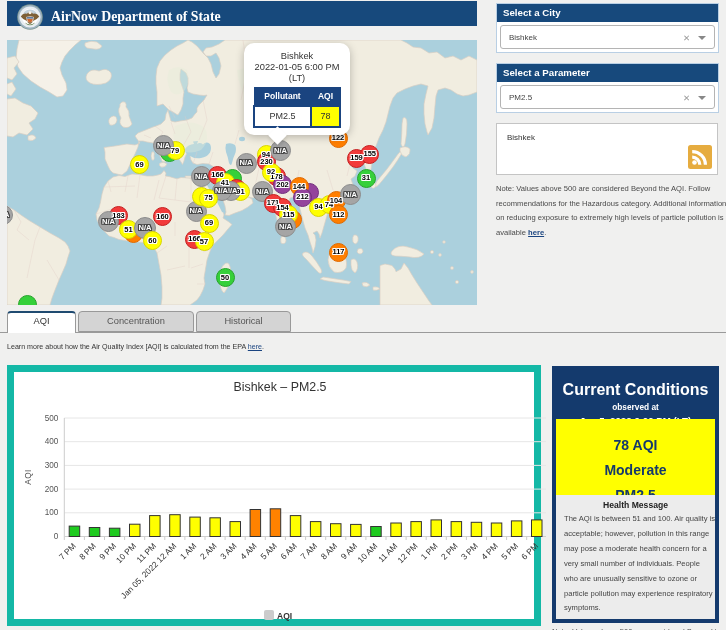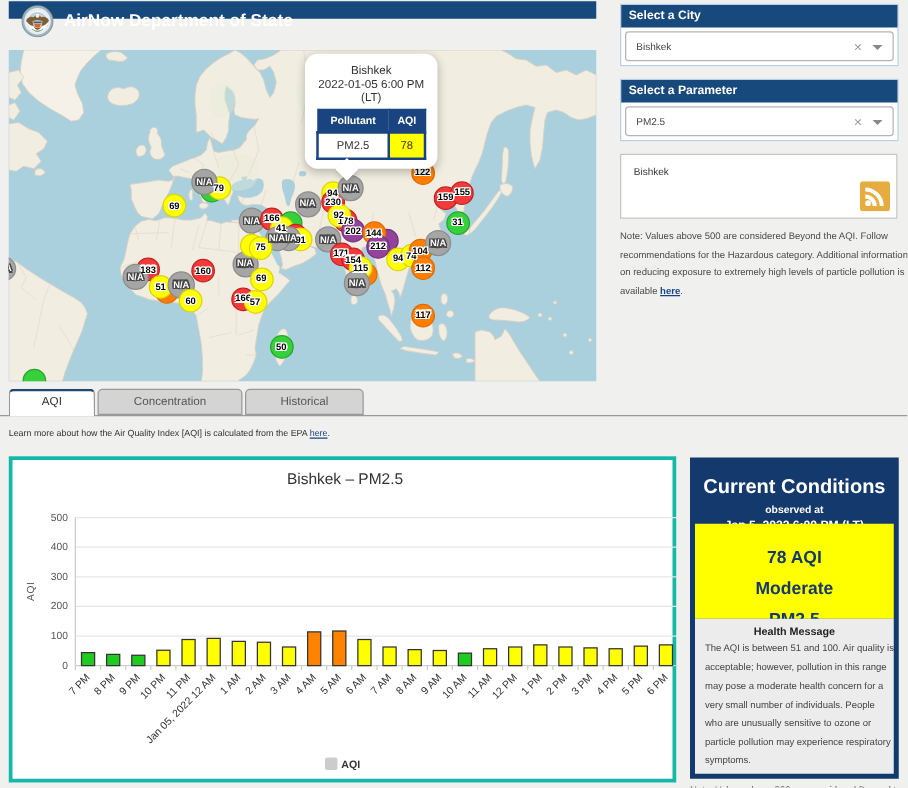--- a/index.html
+++ b/index.html
@@ -1,17 +1,17 @@
 <!DOCTYPE html>
 <html><head><meta charset="utf-8">
 <style>
 * { margin:0; padding:0; box-sizing:border-box; }
 html,body { width:726px; height:630px; background:#f0f0ef; font-family:"Liberation Sans",sans-serif; overflow:hidden; position:relative; }
 .abs { position:absolute; }
-.hdr { left:7px; top:1px; width:470px; height:14px; background:#17497c; }
+.hdr { left:7px; top:1px; width:470px; height:25px; background:#17497c;font-family:Liberation Serif, serif; }
 .hdr .ttl { position:absolute; left:44px; top:8px; color:#fff; font-size:13.8px; font-weight:bold; }
 .map { left:7px; top:40px; width:470px; height:265px; background:#abd0dd; overflow:hidden; }
 .mkr { position:absolute; border-radius:50%; border:1.5px solid; }
 .mlb { position:absolute; width:40px; text-align:center; font-size:7.5px; font-weight:bold; line-height:10px; z-index:20; }
 .popup { position:absolute; left:237px; top:3px; width:106px; height:92px; background:#fff; border-radius:10px;
          box-shadow:0 2px 8px rgba(0,0,0,0.25); text-align:center; font-size:9.3px; color:#333; padding-top:8px; z-index:50; line-height:10.8px; }
 .popup .tail { position:absolute; left:27px; top:86px; width:13px; height:13px; background:#fff; transform:rotate(45deg); box-shadow:2px 2px 4px rgba(0,0,0,0.12); }
 .ptbl { margin:4px auto 0; border-collapse:collapse; }
 .ptbl th { background:#1a4480; color:#fff; font-weight:bold; font-size:8.5px; padding:3px 0; border:1px solid #1a4480; }
 .ptbl td { border:2px solid #1a4480; font-size:9px; padding:4px 0; }
@@ -286,21 +286,21 @@
   </svg>
 </div>
 <div class="abs note" style="left:496px;top:182px;width:240px;">Note: Values above 500 are considered Beyond the AQI. Follow<br>recommendations for the Hazardous category. Additional information<br>on reducing exposure to extremely high levels of particle pollution is<br>available <a class="hl">here</a>.</div>
 
 <div class="abs" style="left:0;top:332px;width:726px;height:1px;background:#9a9a9a;"></div>
 <div class="tab" style="left:7px;width:69px;background:#fff;color:#333;border-top:2px solid #1f4a70;border-bottom:none;height:22px;line-height:17px;z-index:3;">AQI</div>
 <div class="tab" style="left:78px;width:116px;">Concentration</div>
 <div class="tab" style="left:196px;width:95px;">Historical</div>
 <div class="abs" style="left:7px;top:343px;font-size:7.1px;color:#333;">Learn more about how the Air Quality Index [AQI] is calculated from the EPA <a class="hl" style="font-weight:normal;">here</a>.</div>
 
-<div class="abs" style="left:7px;top:365px;width:534px;height:261px;background:#fff;border:3px solid #14b8a6;">
+<div class="abs" style="left:7px;top:365px;width:534px;height:261px;background:#fff;border:7px solid #14b8a6;">
   <svg width="532" height="259" viewBox="0 0 532 259">
     <text x="266" y="19" text-anchor="middle" font-size="12.4" fill="#333">Bishkek – PM2.5</text>
     <text transform="translate(17,105) rotate(-90)" text-anchor="middle" font-size="8.2" fill="#555" letter-spacing="0.5">AQI</text>
     <line x1="50.3" y1="164.5" x2="532.8" y2="164.5" stroke="#d0d0d0" stroke-width="1"></line>
 <text x="44.3" y="167.0" text-anchor="end" font-size="8.2" fill="#555">0</text>
 <line x1="50.3" y1="140.8" x2="532.8" y2="140.8" stroke="#e6e6e6" stroke-width="1"></line>
 <text x="44.3" y="143.3" text-anchor="end" font-size="8.2" fill="#555">100</text>
 <line x1="50.3" y1="117.1" x2="532.8" y2="117.1" stroke="#e6e6e6" stroke-width="1"></line>
 <text x="44.3" y="119.6" text-anchor="end" font-size="8.2" fill="#555">200</text>
 <line x1="50.3" y1="93.4" x2="532.8" y2="93.4" stroke="#e6e6e6" stroke-width="1"></line>

